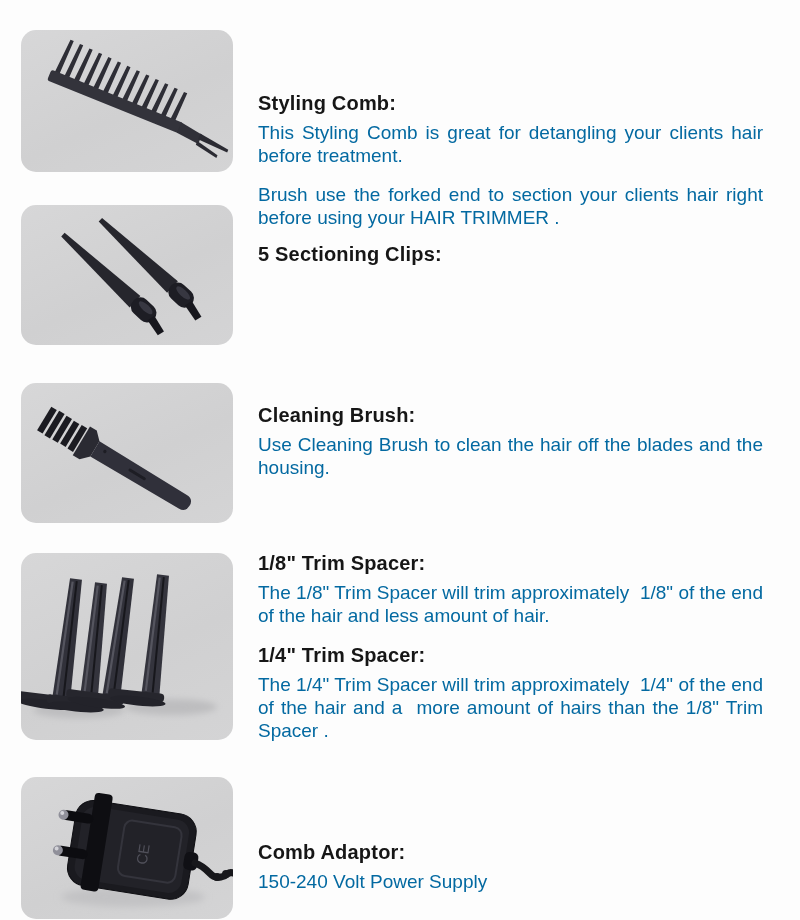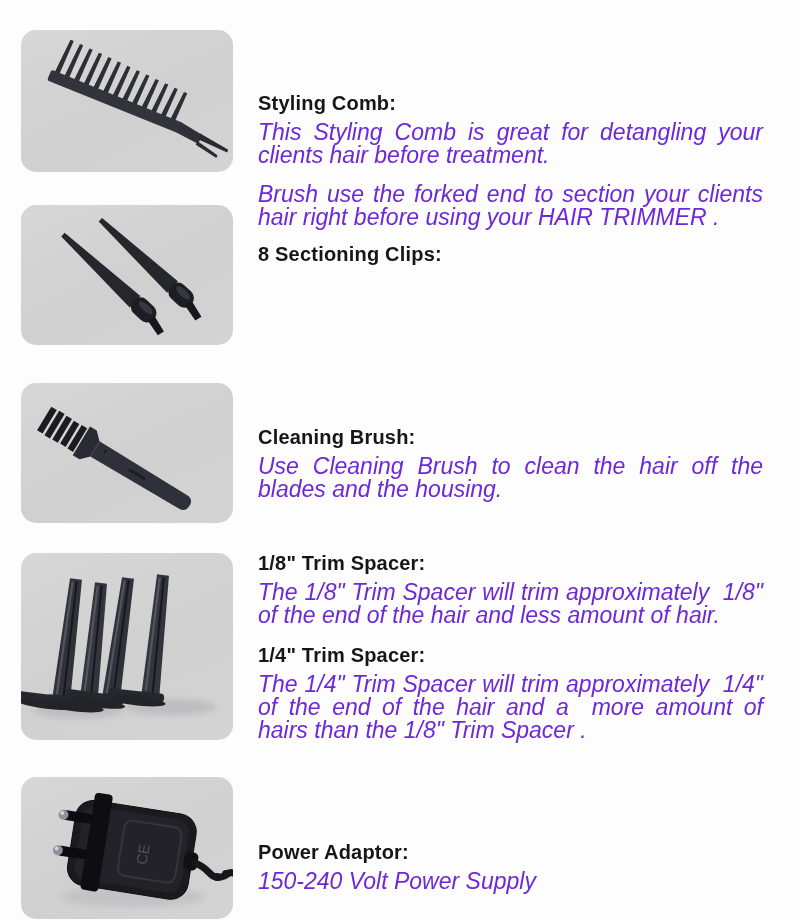--- a/index.html
+++ b/index.html
@@ -23,37 +23,36 @@
   .tile3{top:383px;height:140px;}
   .tile4{top:553px;height:187px;}
   .tile5{top:777px;height:142px;}
 
   .txt{
     position:absolute;
     left:258px;width:505px;
   }
   .txt1{top:51px;margin-top:40px;}
   .txt2{top:242px;}
-  .txt3{top:425px;}
+  .txt3{top:403px;}
   .txt4{top:551px;}
   .txt5{top:840px;}
 
   .txt h3{
     margin:0 0 6px 0;
     font-size:20px;line-height:24px;
     font-weight:bold;letter-spacing:.2px;
     color:#161616;
   }
   .txt p{
     margin:0 0 16px 0;
-    font-size:23px;line-height:23px;
+    font-size:19px;line-height:23px;
     text-align:justify;
     white-space:pre-wrap;
-    color:#6d28d9;
-    font-style:italic;
+    color:#0369a1;
   }
   .txt p:last-child{margin-bottom:0;}
 </style>
 </head>
 <body>
 
 <div class="page">
 
   <section>
     <div class="tile tile1">
@@ -97,21 +96,21 @@
         </g>
         <g transform="translate(79,15) rotate(43)">
           <polygon points="0,-2.5 100,-8 100,8 0,2.5" fill="#26262d"></polygon>
           <rect x="98" y="-9.5" width="28" height="19" rx="9" fill="#1d1d24"></rect>
           <ellipse cx="112" cy="-3" rx="9" ry="3.5" fill="#3c3c46" opacity="0.85"></ellipse>
           <polygon points="124,-3 142,2 140,9 122,5" fill="#17171d"></polygon>
         </g>
       </svg>
     </div>
     <div class="txt txt2">
-      <h3>8 Sectioning Clips:</h3>
+      <h3>5 Sectioning Clips:</h3>
     </div>
   </section>
 
   <section>
     <div class="tile tile3">
       <svg viewBox="0 0 212 142">
         <g transform="translate(22,36) rotate(31)">
           <rect x="0" y="-14" width="6.5" height="28" fill="#1b1b21"></rect>
           <rect x="9" y="-14.5" width="6.5" height="29" fill="#1b1b21"></rect>
           <rect x="18" y="-14" width="6.5" height="28" fill="#1b1b21"></rect>
@@ -200,18 +199,18 @@
           <rect x="100" y="44" width="58" height="56" rx="8" fill="none" stroke="#34343c" stroke-width="2"></rect>
           <text x="128" y="86" font-size="15" fill="#50505a" font-family="Liberation Sans, sans-serif" transform="rotate(-90 128 86)">CE</text>
           <rect x="164" y="66" width="14" height="18" rx="5" fill="#101015"></rect>
         </g>
         <path d="M174,86 C190,92 188,102 200,100 C208,99 206,94 212,96" fill="none" stroke="#17171b" stroke-width="7" stroke-linecap="round"></path>
         <circle cx="196" cy="100" r="4" fill="#17171b"></circle>
         <circle cx="205" cy="97" r="4" fill="#17171b"></circle>
       </svg>
     </div>
     <div class="txt txt5">
-      <h3>Power Adaptor:</h3>
+      <h3>Comb Adaptor:</h3>
       <p>150-240 Volt Power Supply</p>
     </div>
   </section>
 
 </div>
 
 </body></html>

